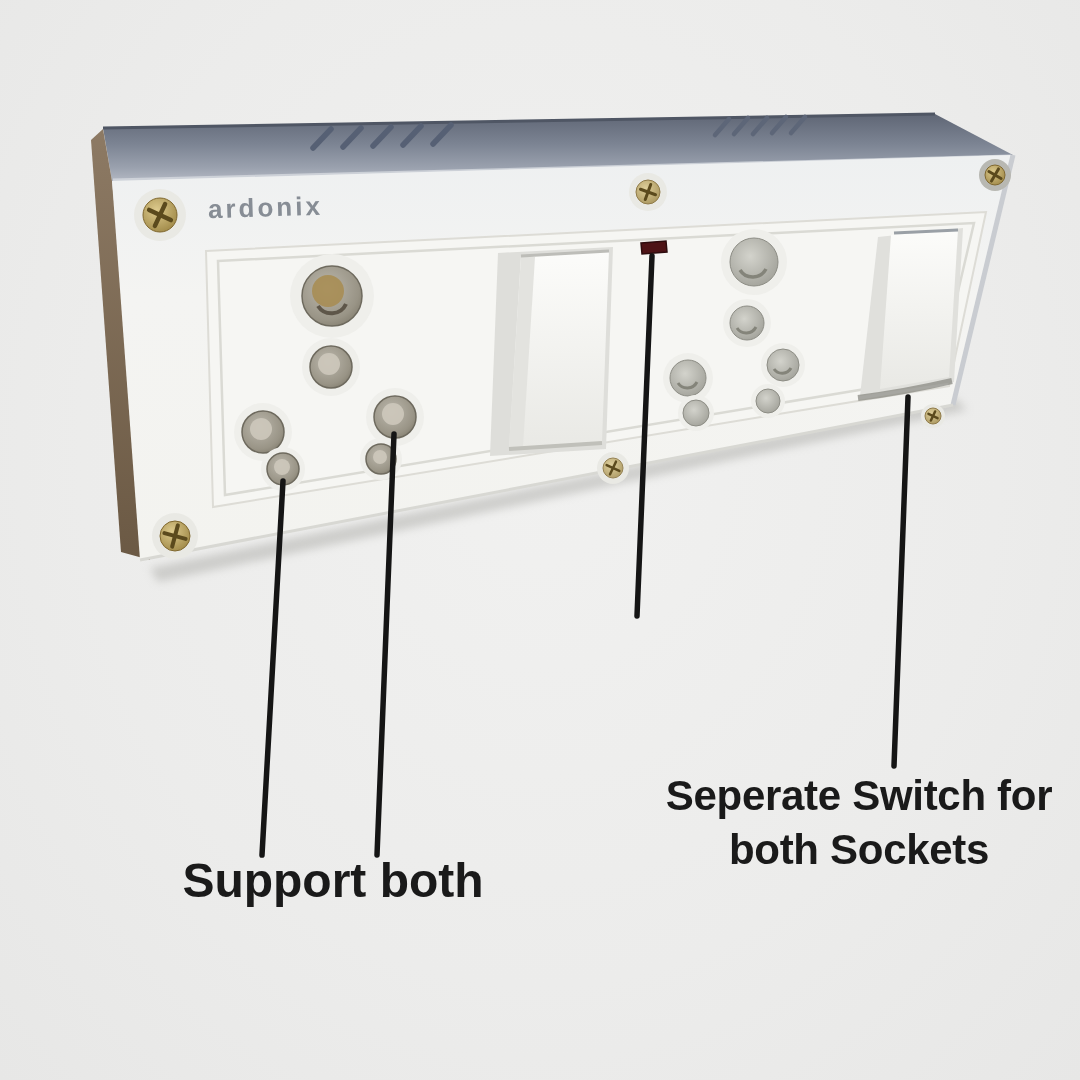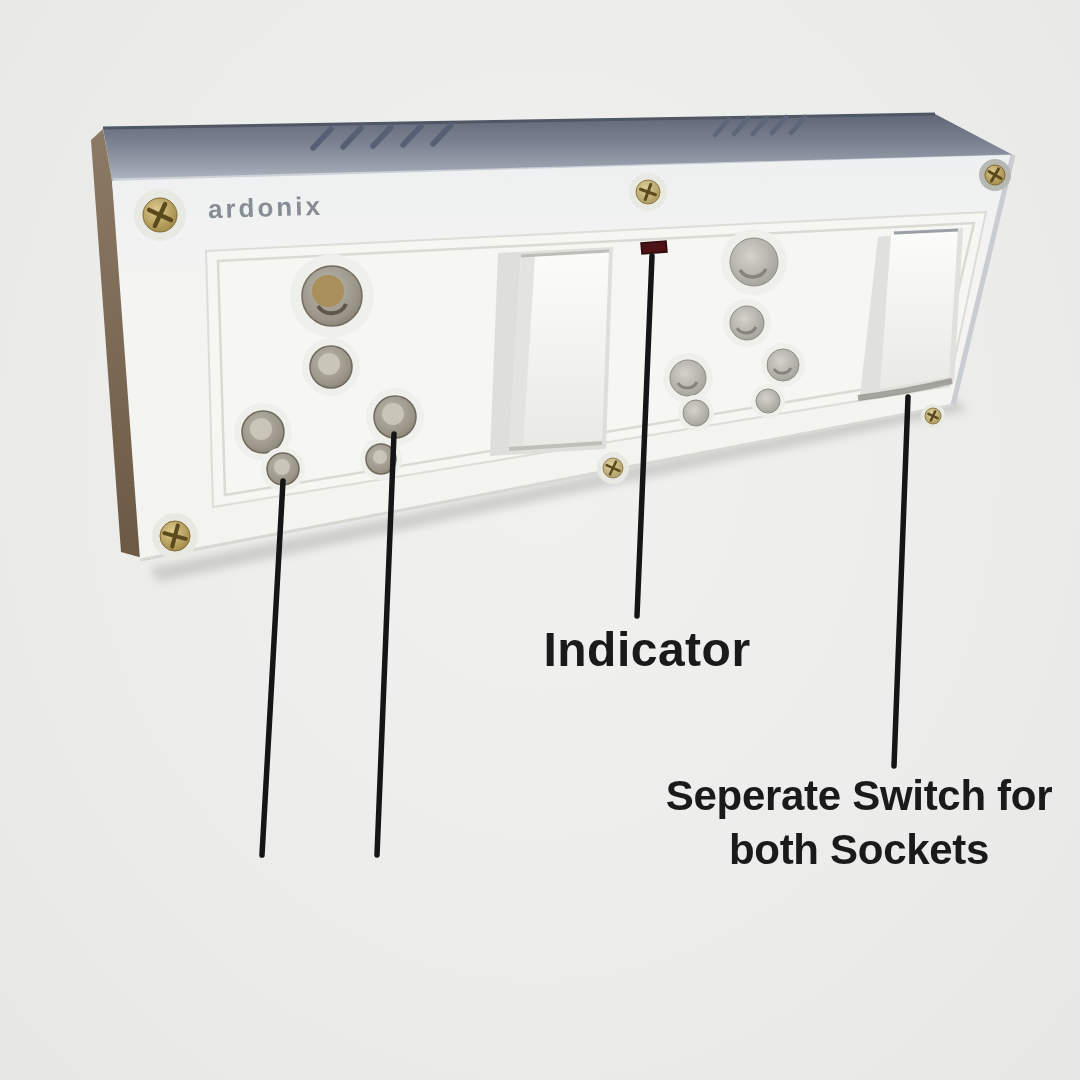--- a/index.html
+++ b/index.html
@@ -242,23 +242,23 @@
     </g>
 
     <line class="leader" x1="283" y1="481" x2="262" y2="855" stroke="#151515"></line>
     <line class="leader" x1="394" y1="434" x2="377" y2="855" stroke="#151515"></line>
     <line class="leader" x1="652" y1="256" x2="637" y2="616" stroke="#151515"></line>
     <line class="leader" x1="908" y1="397" x2="894" y2="766" stroke="#151515"></line>
   </svg>
 
   <div id="brand-label">ardonix</div>
 
-  <div id="label-indicator" class="txt">Indicator</div>
 
   <div id="label-plugs" class="txt">
+    <div>Support both</div>
   </div>
 
   <div id="label-switch" class="txt">
     <div>Seperate Switch for</div>
     <div>both Sockets</div>
   </div>
 
 </div>
 
 </body></html>

